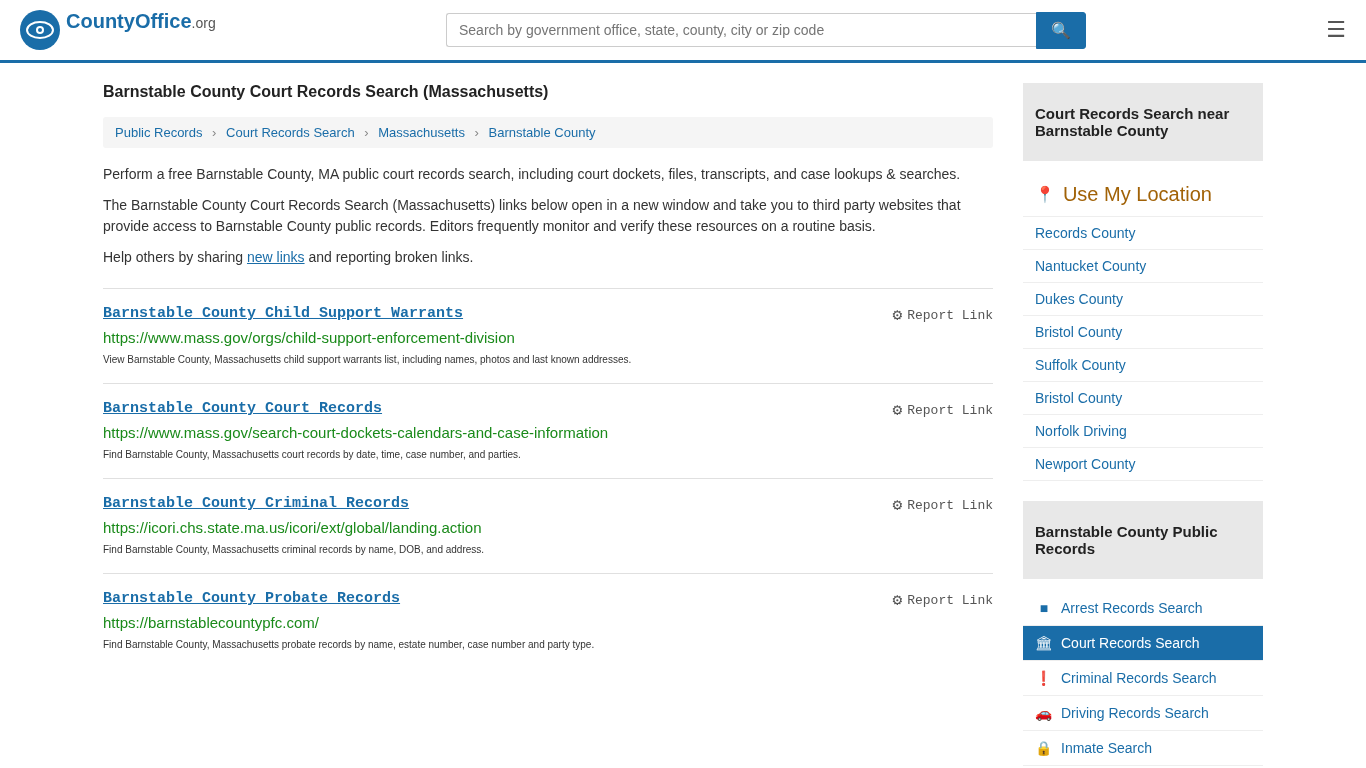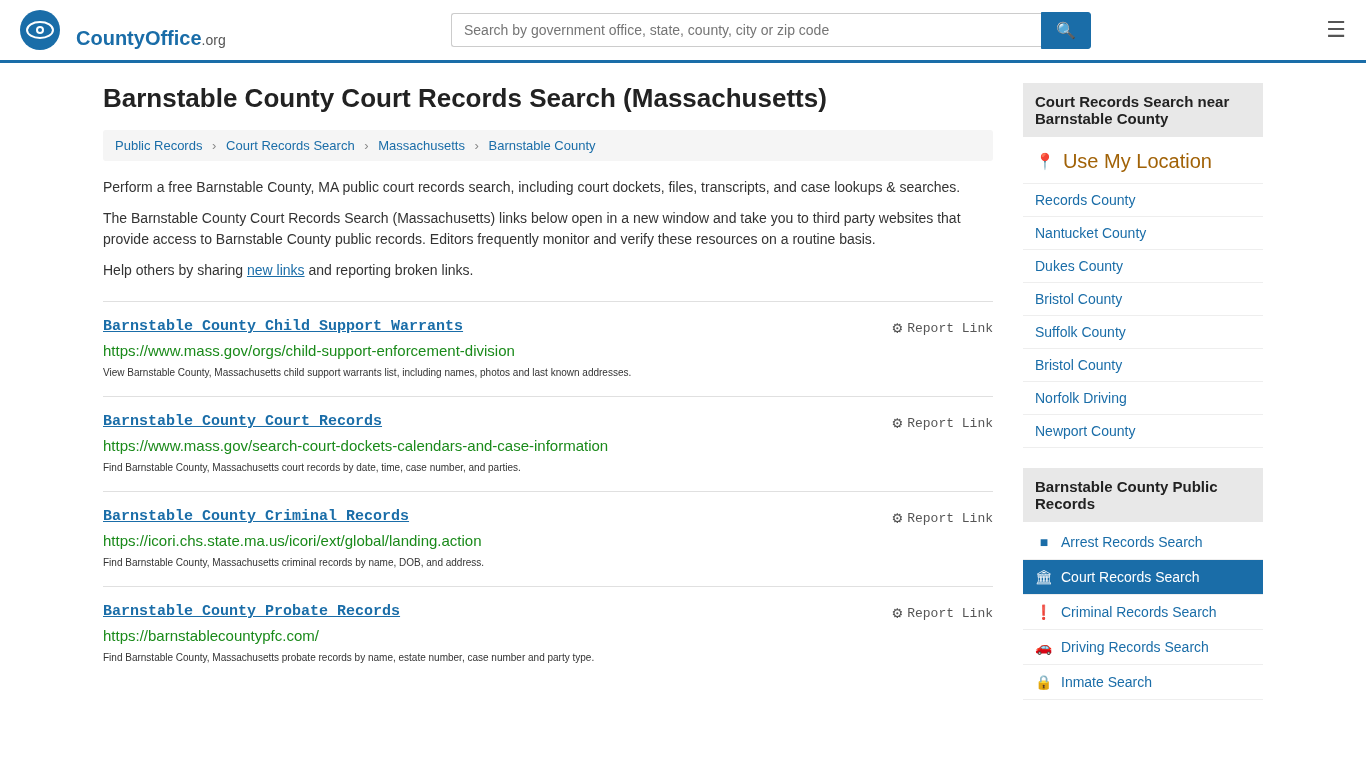--- a/index.html
+++ b/index.html
@@ -9,22 +9,22 @@
     .header {
       background: #fff;
       border-bottom: 3px solid #1a6da8;
       padding: 10px 20px;
       display: flex;
       align-items: center;
       justify-content: space-between;
     }
     .logo-area {
       display: flex;
-      align-items: flex-end;
-      gap: 16px;
+      align-items: flex-start;
+      gap: 6px;
     }
     .search-bar-area {
       display: flex;
       align-items: center;
       flex: 1;
       max-width: 640px;
       margin: 0 20px;
     }
     .search-input {
       flex: 1;
@@ -60,21 +60,21 @@
       padding: 20px 20px;
       display: flex;
       gap: 30px;
     }
 
     
     .content {
       flex: 1;
     }
     .page-title {
-      font-size: 26px;
+      font-size: 16px;
       font-weight: bold;
       color: #222;
       margin-bottom: 16px;
     }
     .breadcrumb {
       background: #f5f5f5;
       padding: 8px 12px;
       border-radius: 3px;
       margin-bottom: 16px;
       font-size: 13px;
@@ -148,25 +148,25 @@
     
     .sidebar {
       width: 240px;
       flex-shrink: 0;
     }
     .sidebar-section {
       margin-bottom: 20px;
     }
     .sidebar-section-title {
       background: #e8e8e8;
-      padding: 10px 12px;
+      padding: 22px 12px;
       font-weight: bold;
       font-size: 15px;
       color: #222;
-      margin-bottom: 3px;
+      margin-bottom: 12px;
     }
     .sidebar-location-header {
       display: flex;
       align-items: center;
       gap: 8px;
       padding: 10px 12px;
       border-bottom: 1px solid #eee;
     }
     .location-icon {
       color: #555;

